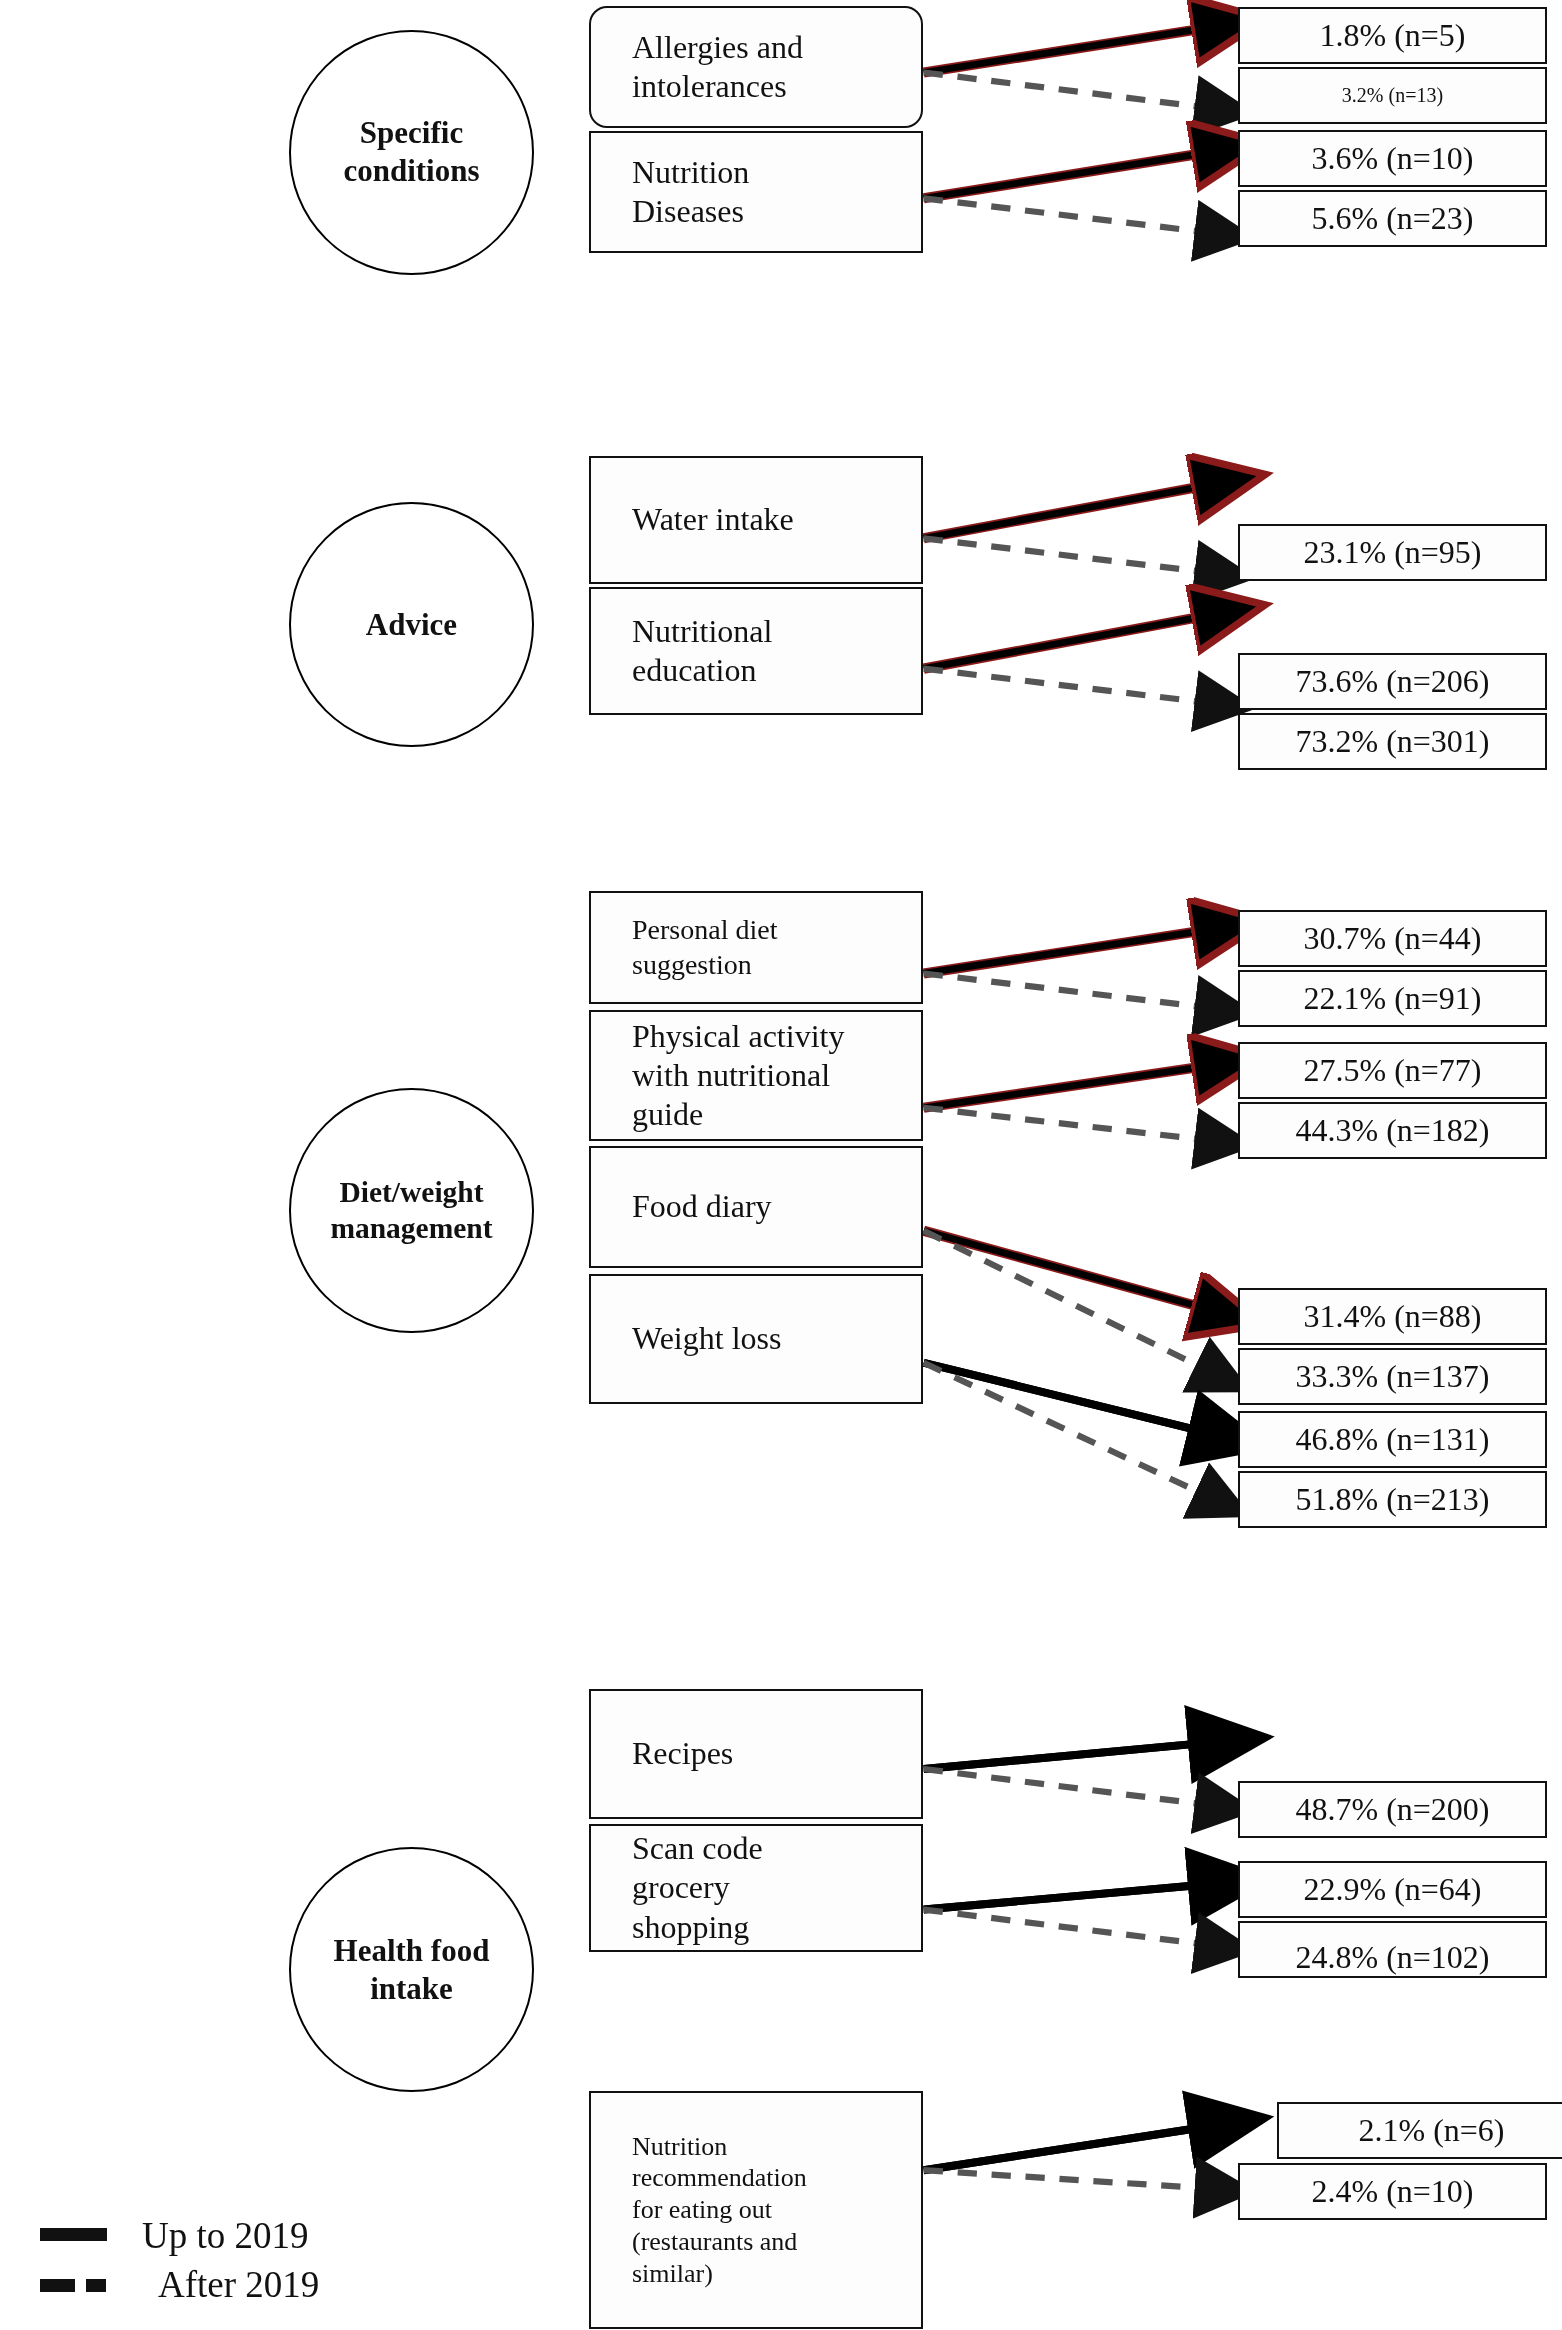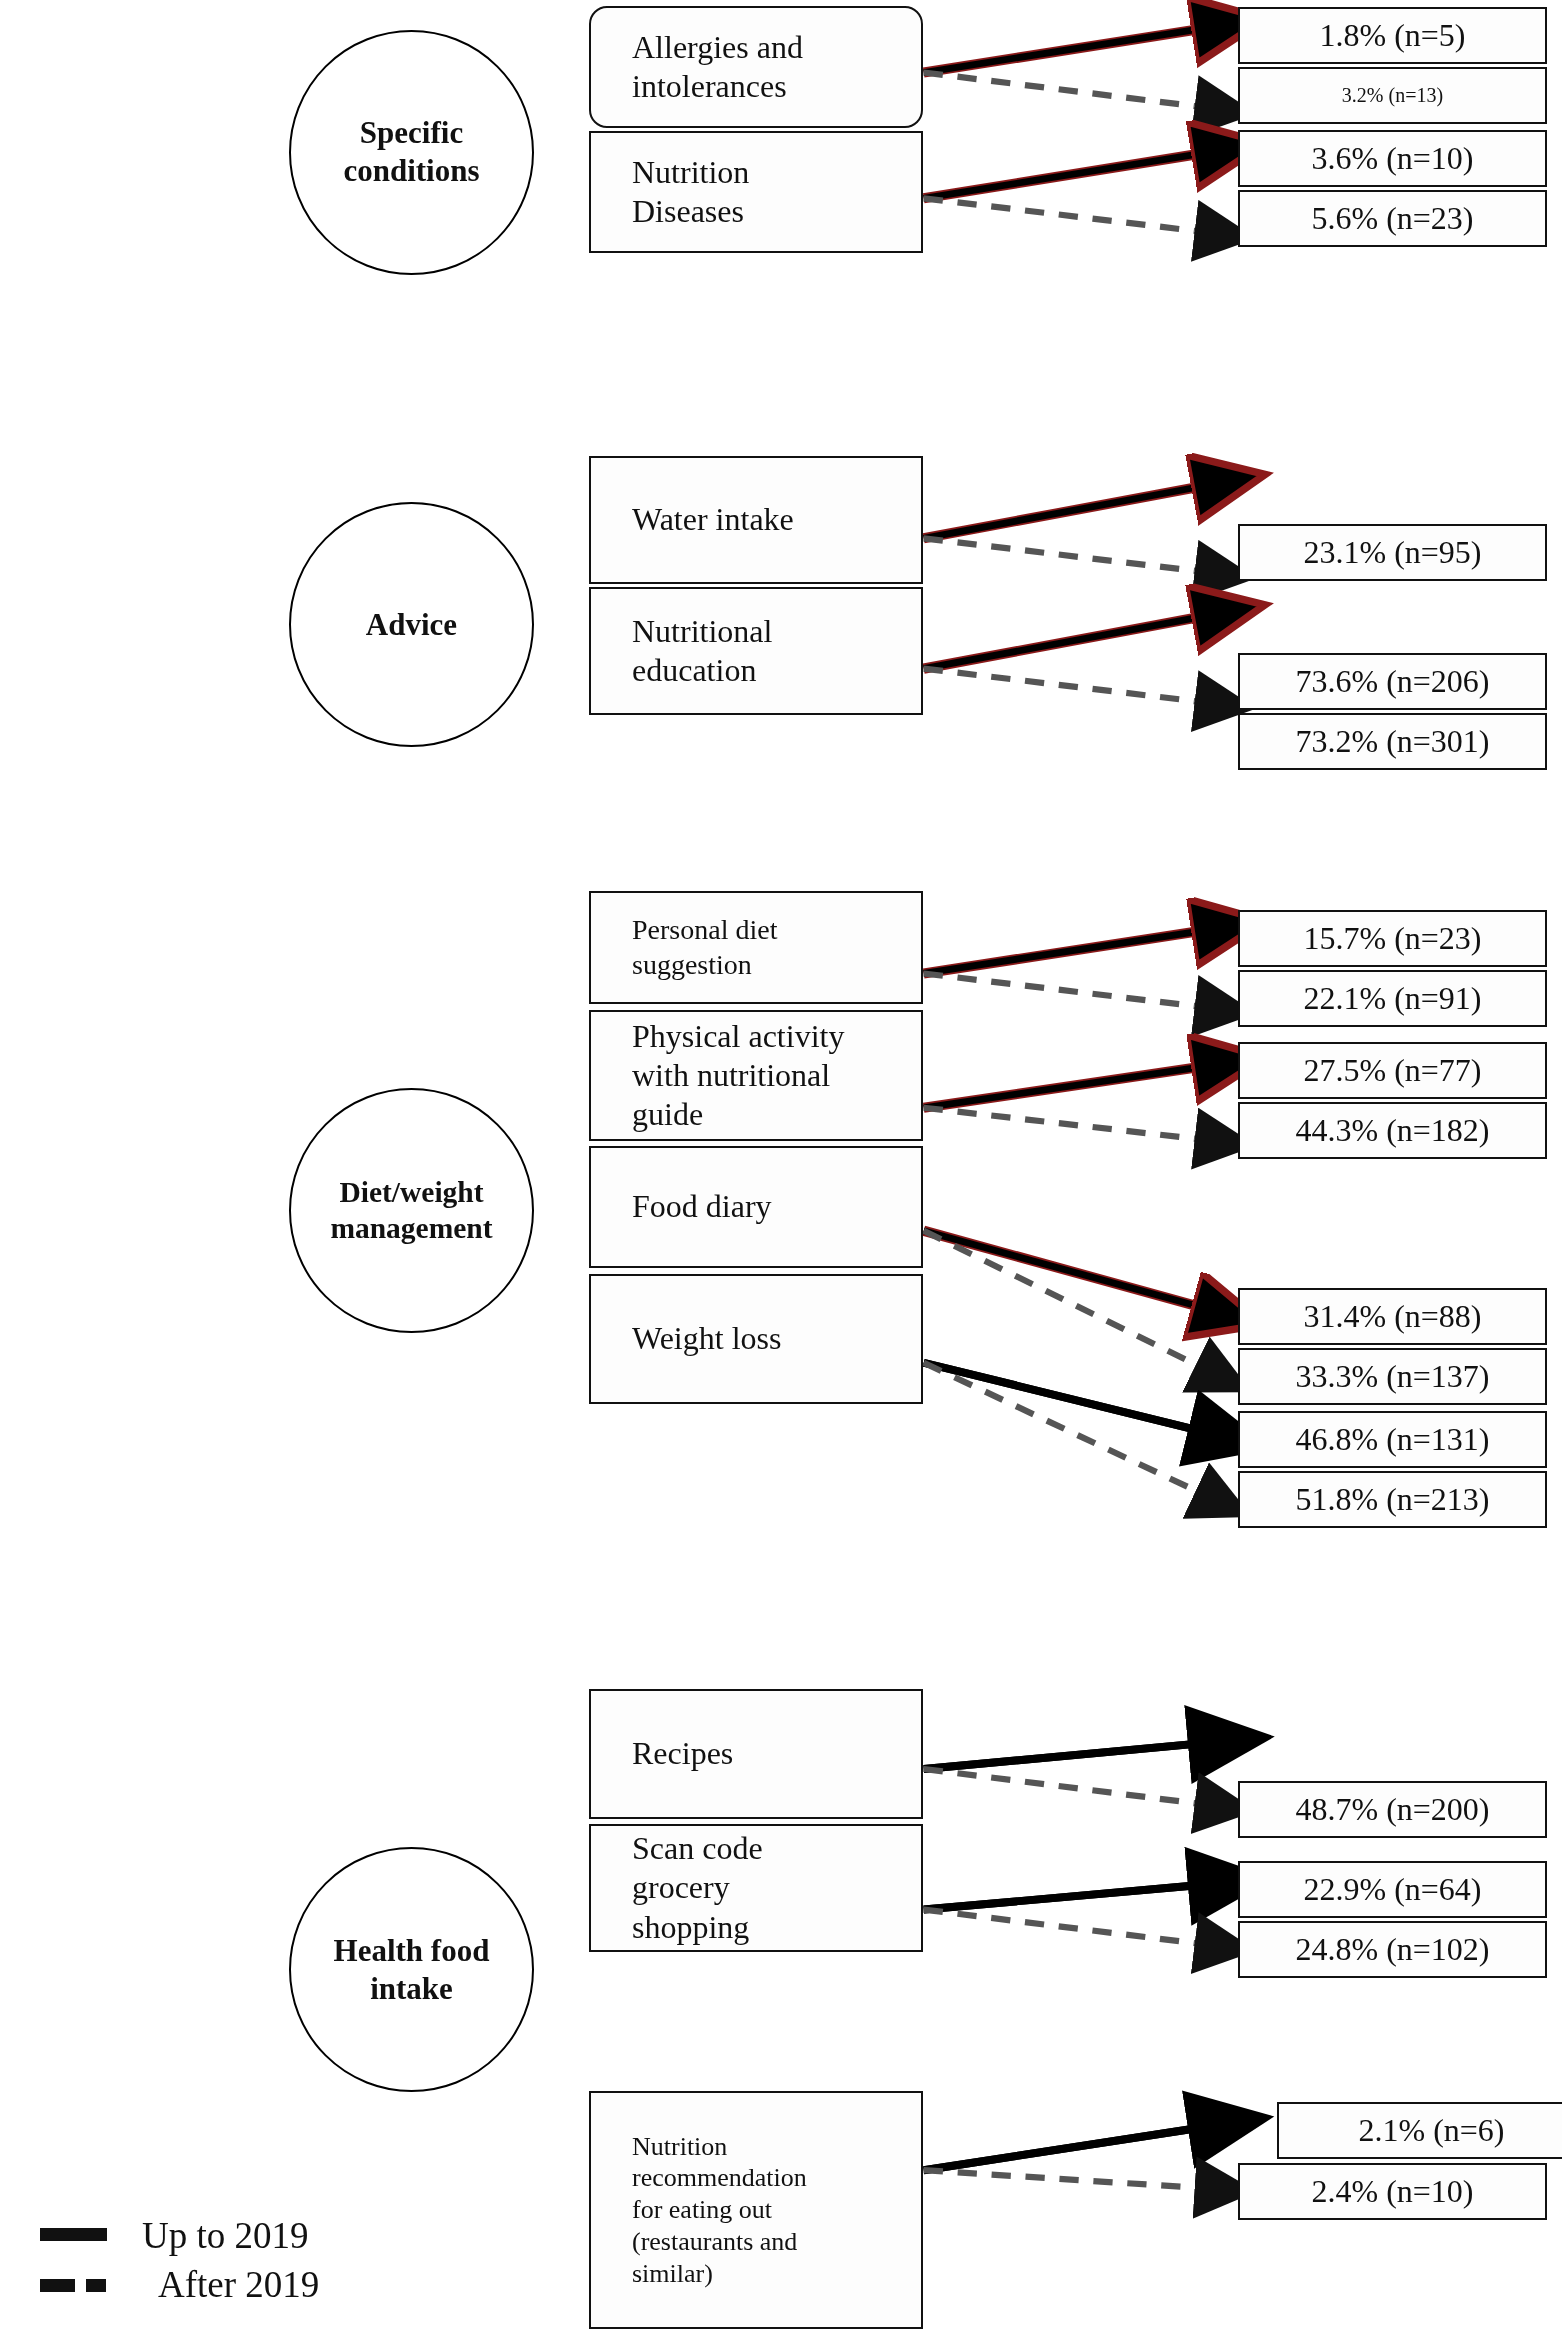--- a/index.html
+++ b/index.html
@@ -129,21 +129,21 @@
     <span class="txt">Physical activity<br>with nutritional<br>guide</span>
   </div>
   <div class="node catbox" style="left:589px;top:1146px;width:334px;height:122px;font-size:32px;">
     <span class="txt">Food diary</span>
   </div>
   <div class="node catbox" style="left:589px;top:1274px;width:334px;height:130px;font-size:32px;">
     <span class="txt">Weight loss</span>
   </div>
 
   <div class="node valbox" style="left:1238px;top:910px;width:309px;height:57px;font-size:32px;">
-    <span>15.7% (n=23)</span>
+    <span>30.7% (n=44)</span>
   </div>
   <div class="node valbox" style="left:1238px;top:970px;width:309px;height:57px;font-size:32px;">
     <span>22.1% (n=91)</span>
   </div>
   <div class="node valbox" style="left:1238px;top:1042px;width:309px;height:57px;font-size:32px;">
     <span>27.5% (n=77)</span>
   </div>
   <div class="node valbox" style="left:1238px;top:1102px;width:309px;height:57px;font-size:32px;">
     <span>44.3% (n=182)</span>
   </div>
@@ -173,21 +173,21 @@
   <div class="node catbox" style="left:589px;top:2091px;width:334px;height:238px;font-size:26px;">
     <span class="txt">Nutrition<br>recommendation<br>for eating out<br>(restaurants and<br>similar)</span>
   </div>
 
   <div class="node valbox" style="left:1238px;top:1781px;width:309px;height:57px;font-size:32px;">
     <span>48.7% (n=200)</span>
   </div>
   <div class="node valbox" style="left:1238px;top:1861px;width:309px;height:57px;font-size:32px;">
     <span>22.9% (n=64)</span>
   </div>
-  <div class="node valbox" style="left:1238px;top:1921px;width:309px;height:57px;font-size:32px;">
+  <div class="node valbox" style="left:1238px;top:1921px;width:309px;height:57px;font-size:32px;align-items:flex-end;">
     <span>24.8% (n=102)</span>
   </div>
   <div class="node valbox" style="left:1238px;top:2102px;width:309px;height:57px;font-size:32px;margin-left:39px;">
     <span>2.1% (n=6)</span>
   </div>
   <div class="node valbox" style="left:1238px;top:2163px;width:309px;height:57px;font-size:32px;">
     <span>2.4% (n=10)</span>
   </div>
 
   <div style="position:absolute;left:34px;top:2204px;width:351px;height:108px;">

